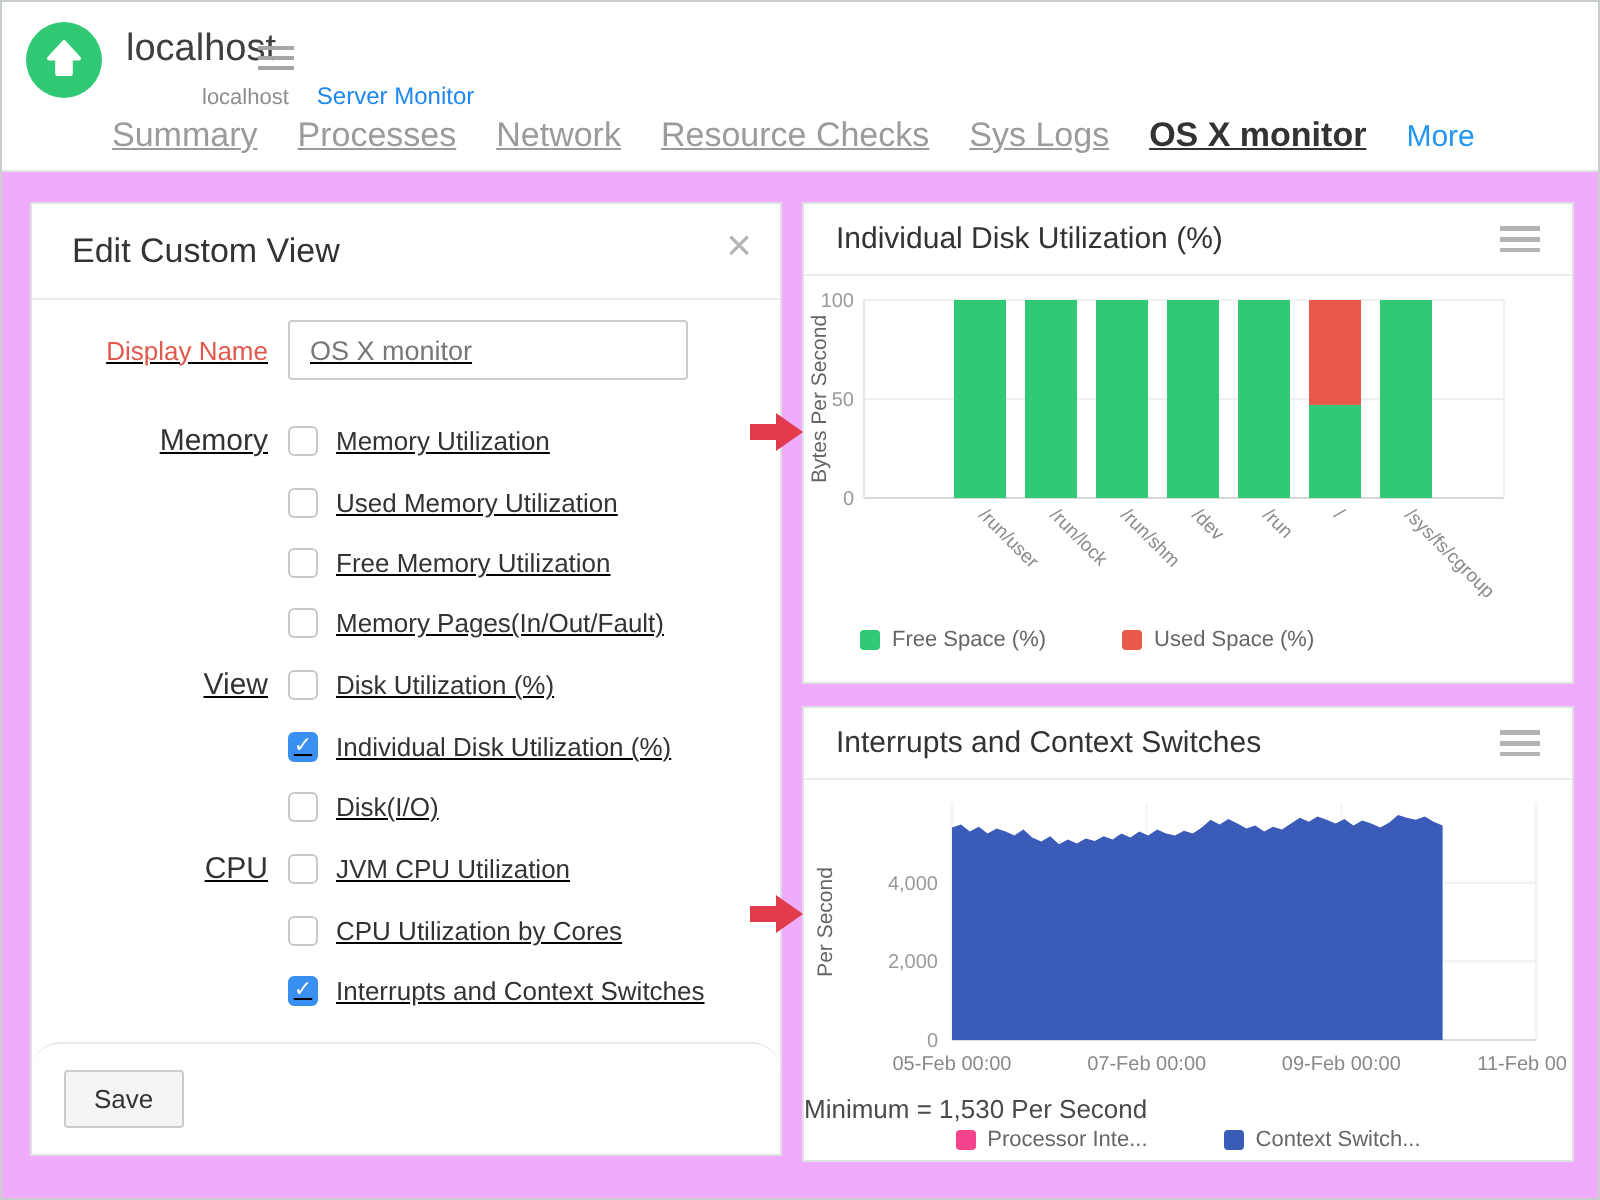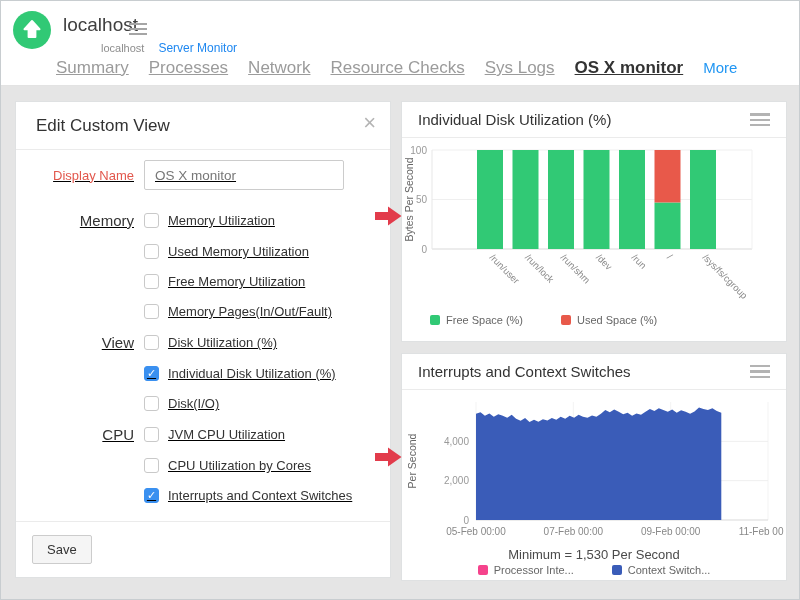--- a/index.html
+++ b/index.html
@@ -14,59 +14,59 @@
   .title-menu { position:absolute; left:128px; top:22px; width:18px; height:12px;
     background:repeating-linear-gradient(to bottom,#a5a5a5 0 2px,transparent 2px 5px); cursor:pointer; }
   .breadcrumb { position:absolute; left:63px; top:40px; font-size:11px; color:#8d8d8d;padding-left:37px; }
   .breadcrumb .crumb-link { color:var(--link-blue); font-size:12px; margin-left:14px; cursor:pointer; }
   .tab-bar { position:absolute; left:55px; top:57px; display:flex; align-items:baseline; gap:20px; }
   .tab { font-size:17px; color:#9b9b9b; padding-bottom:8px; cursor:pointer; white-space:nowrap;text-decoration:underline; }
   .tab.active { color:#333; font-weight:700; border-bottom:3px solid #a3a3a3; }
   .more-link { font-size:15px; color:#2196f3; cursor:pointer; }
 
   
-  .page-body { position:absolute; left:0; top:85px; width:100%; height:515px; background:#e5e5e5; }
+  .page-body { position:absolute; left:0; top:85px; width:100%; height:515px; background:#f0abfc; }
 
   
   .edit-panel { position:absolute; left:14px; top:15px; width:376px; height:477px; background:#fff;
     border:1px solid #dfe1e2; display:flex; flex-direction:column; }
   .panel-header { position:relative; padding:14px 20px 13px; border-bottom:1px solid #ebebeb; }
   .panel-title { font-size:17px; color:#333; }
   .panel-close { position:absolute; right:14px; top:10px; font-size:22px; color:#b4b4b4; cursor:pointer; line-height:1; }
   .panel-form { flex:1 1 auto; padding:10px 16px 0 20px; overflow:hidden;text-decoration:underline; }
   .display-row { display:flex; align-items:center; margin-bottom:22px; }
   .field-label { width:98px; text-align:right; font-size:13px; color:var(--label-red); flex:0 0 auto; }
   .display-input { margin-left:10px; width:200px; height:30px; border:1px solid #ccc; border-radius:2px;
     padding:0 10px; font-size:13.5px; color:#777; font-family:"Liberation Sans",sans-serif; outline:none; }
   .cb-row { display:flex; align-items:center; margin-bottom:15px; }
   .group-label { width:98px; text-align:right; font-size:15px; color:#333; flex:0 0 auto; }
   .cb { margin-left:10px; width:15px; height:15px; border:1px solid #c9c9c9; border-radius:3px; background:#fff;
     display:inline-flex; align-items:center; justify-content:center; cursor:pointer; flex:0 0 auto; }
   .cb.checked { background:var(--checkbox-blue); border-color:var(--checkbox-blue); }
   .cb.checked::after { content:"✓"; color:#fff; font-size:11px; line-height:1; }
   .cb-label { margin-left:9px; font-size:13px; color:#333; }
-  .panel-footer { border-top:1px solid #ebebeb; padding:13px 16px; }
+  .panel-footer { border-top:1px solid #ebebeb; padding:13px 16px;border-radius:14px; }
   .save-btn { background:#f5f5f5; border:1px solid #ccc; border-radius:2px; padding:6px 14px; font-size:13px;
     color:#333; cursor:pointer; font-family:"Liberation Sans",sans-serif; }
 
   
   .chart-card { position:absolute; left:400px; width:386px; background:#fff; border:1px solid #dfe1e2; }
   #disk-card { top:15px; height:241px; }
   #ics-card  { top:267px; height:228px; }
   .card-header { position:relative; padding:9px 16px 8px; border-bottom:1px solid #ebebeb; }
   .card-title { font-size:15px; color:#333; }
   .card-menu { position:absolute; right:16px; top:11px; width:20px; height:13px;
     background:repeating-linear-gradient(to bottom,#b3b3b3 0 2.5px,transparent 2.5px 5.5px); cursor:pointer; }
   .chart-plot svg { display:block; margin:2px 0 0 2px; }
   .legend-row { display:flex; align-items:center; gap:38px; font-size:11px; color:#666; }
   #disk-legend { margin:-4px 0 0 28px; }
   #ics-legend { justify-content:center; margin-top:2px; }
   .legend-item { display:inline-flex; align-items:center; gap:6px; cursor:pointer; }
   .legend-swatch { width:10px; height:10px; border-radius:2px; display:inline-block; }
-  .summary-row { display:flex; justify-content:center; gap:26px; font-size:13px; color:#4a4a4a; margin-top:5px; }
+  .summary-row { display:flex; gap:26px; font-size:13px; color:#4a4a4a; margin-top:5px; }
 
   
   .red-arrow { position:absolute; width:27px; height:20px; }
   #arrow-1 { left:374px; top:120px; }
   #arrow-2 { left:374px; top:361px; }
 </style>
 </head>
 <body>
 
 <div id="app">

